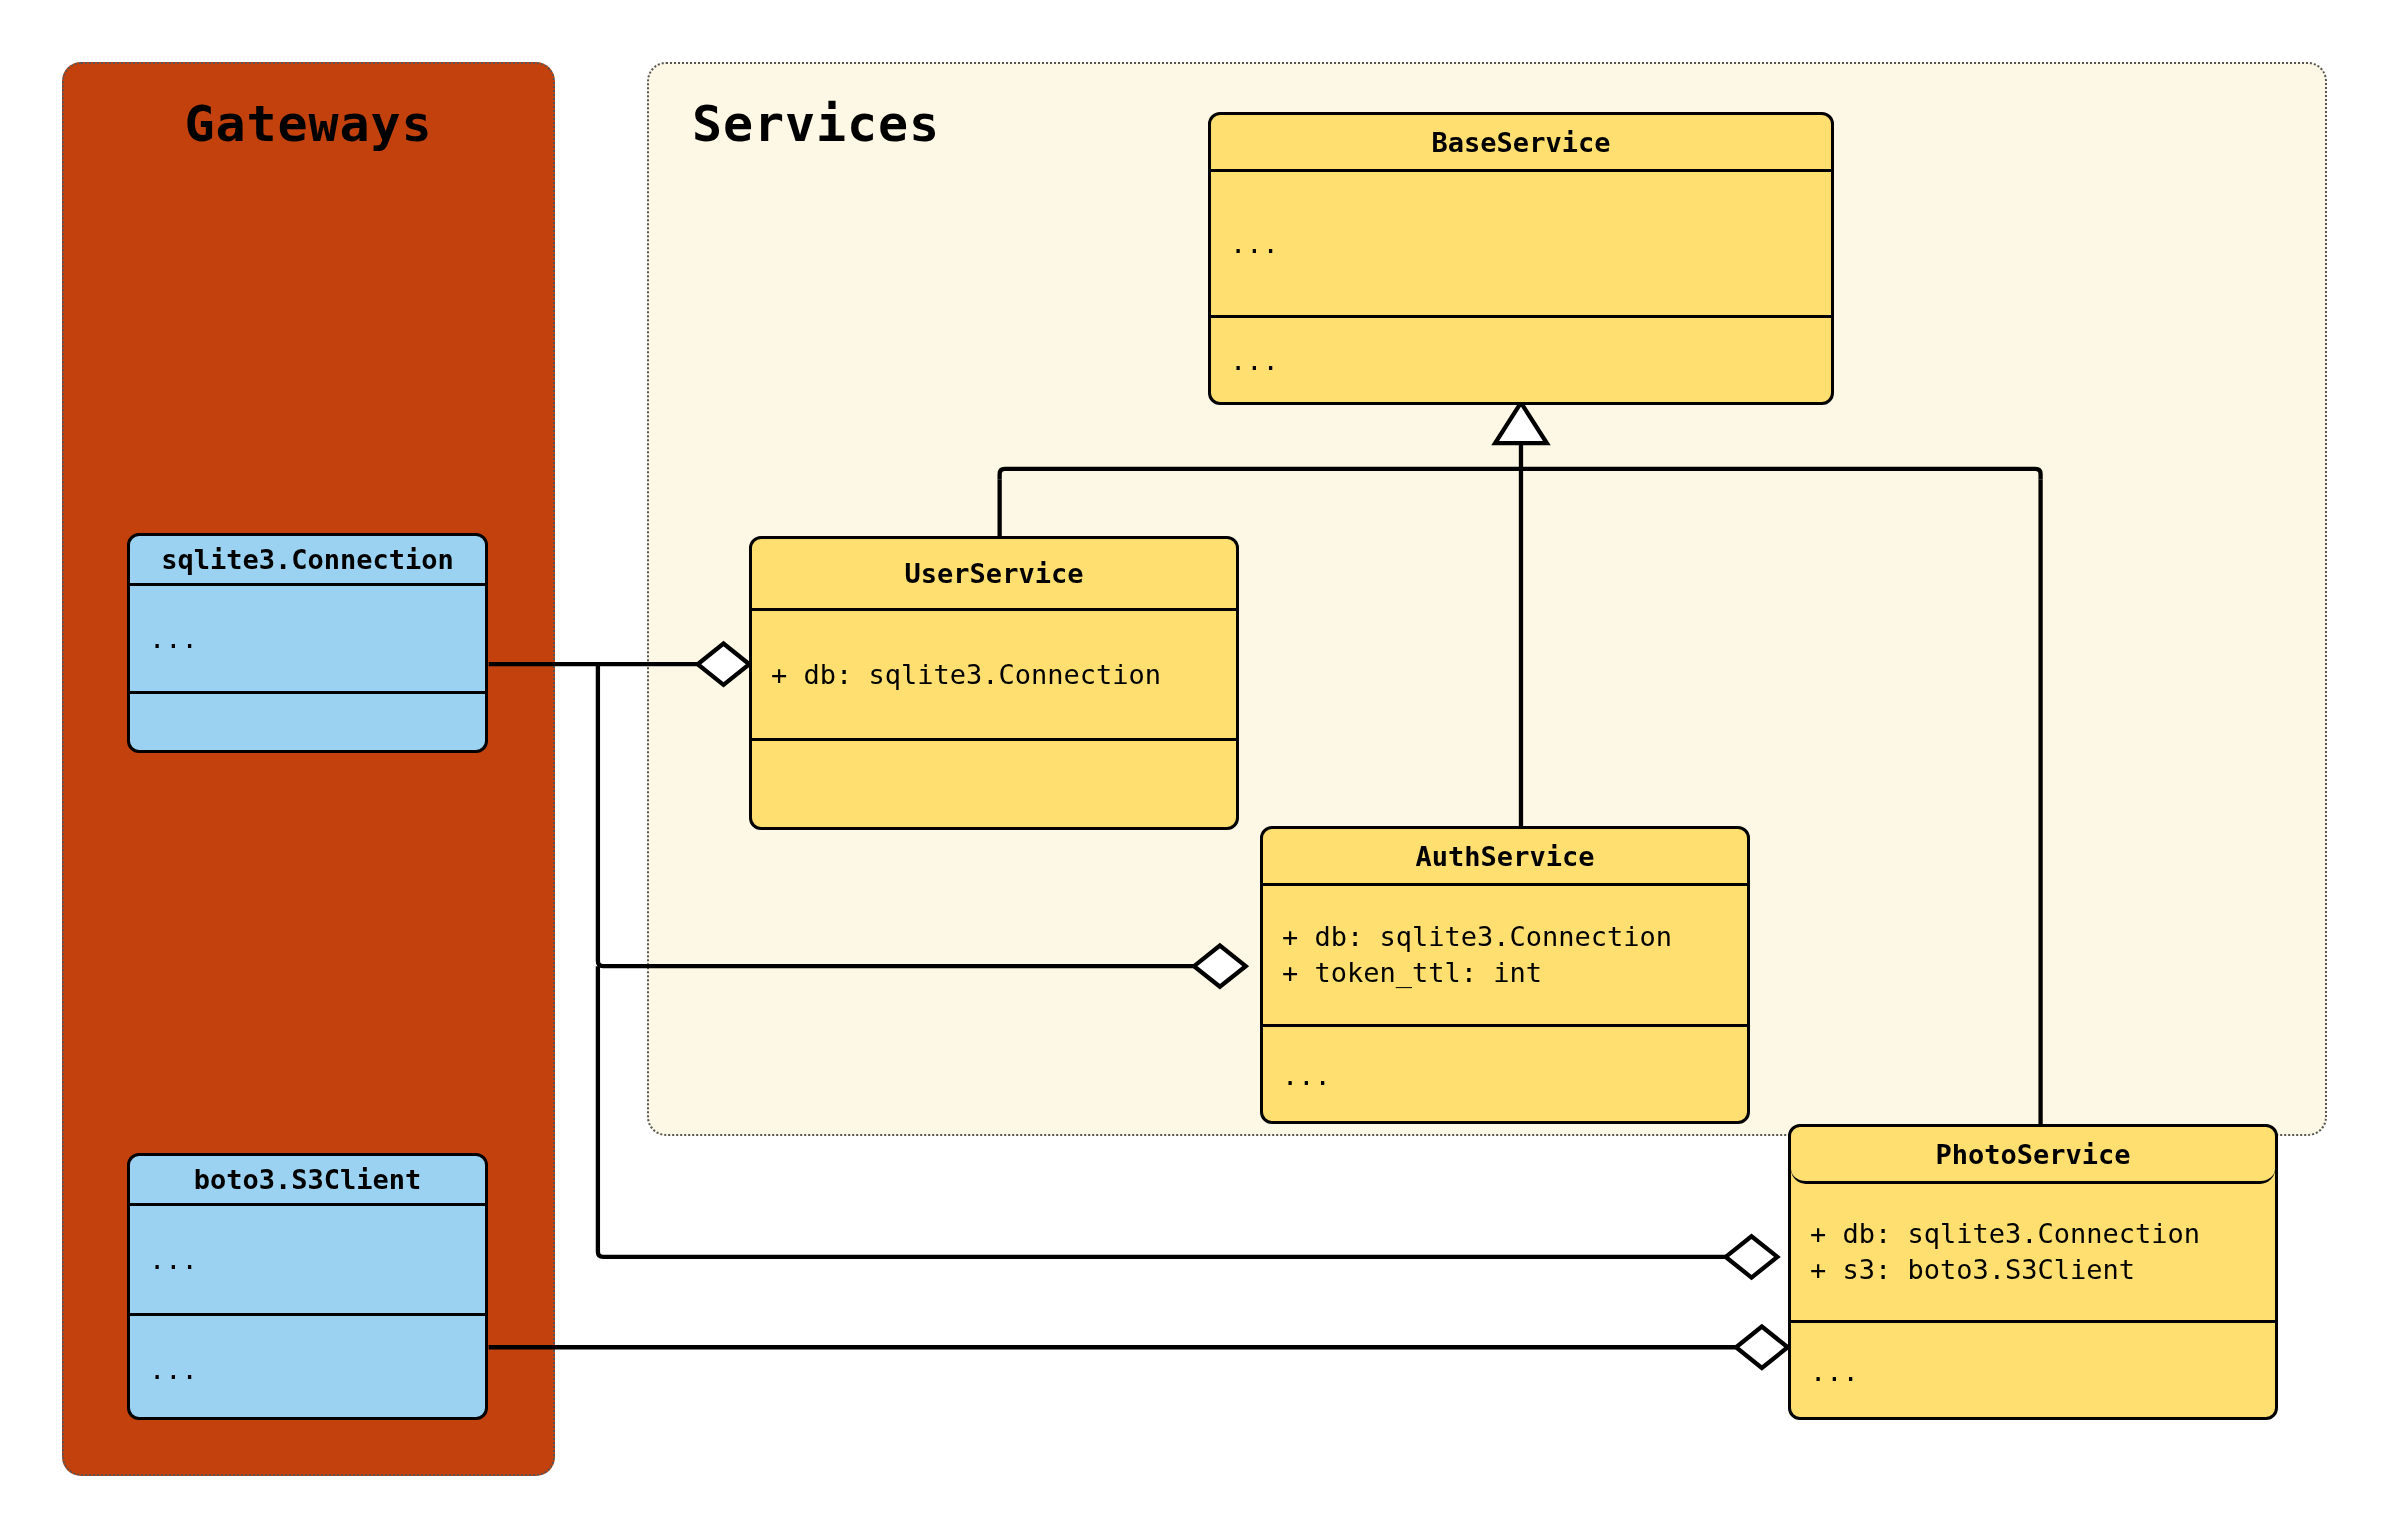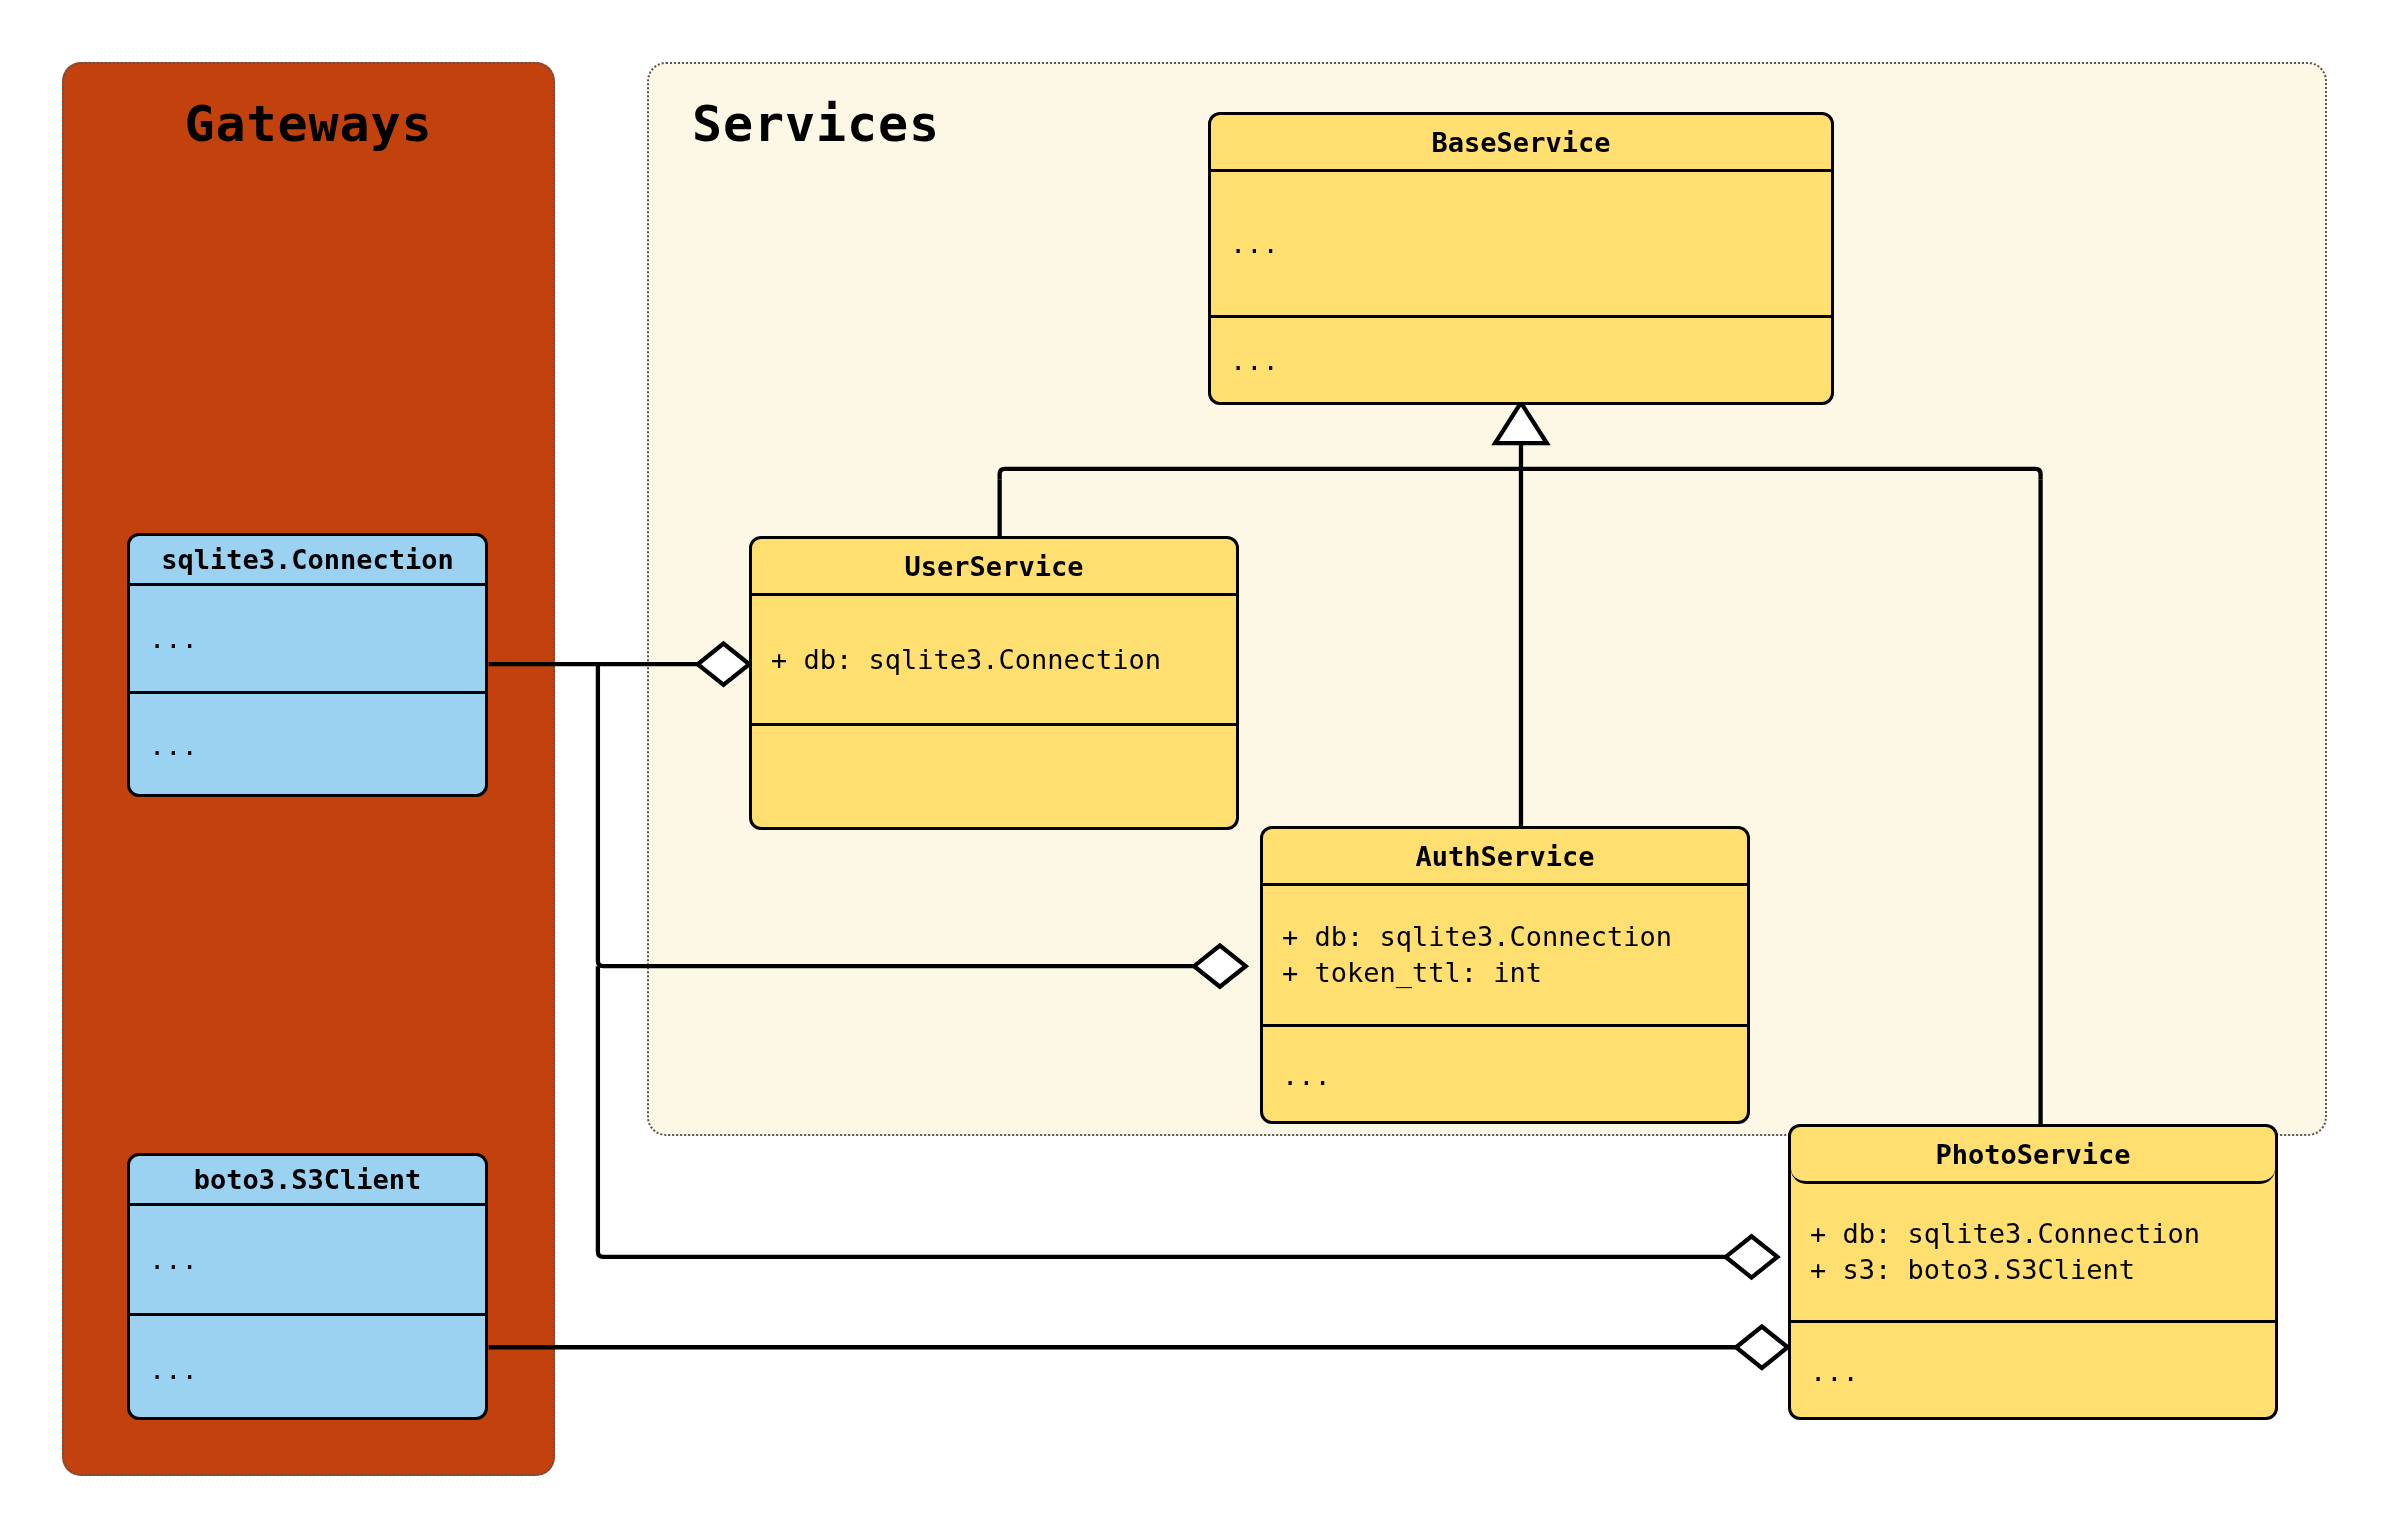--- a/index.html
+++ b/index.html
@@ -160,21 +160,21 @@
     <div class="uml-name" style="height:57px;">BaseService</div>
     <div class="uml-compartment" style="height:143px;">
       <span class="row">...</span>
     </div>
     <div class="uml-compartment" style="height:89px;">
       <span class="row">...</span>
     </div>
   </div>
 
   <div class="uml-class yellow" id="cls-user-service" style="left:749px; top:536px; width:490px; height:294px;">
-    <div class="uml-name" style="height:57px;">UserService</div>
+    <div class="uml-name" style="height:72px;">UserService</div>
     <div class="uml-compartment" style="height:127px;">
       <span class="row">+ db: sqlite3.Connection</span>
     </div>
     <div class="uml-compartment" style="height:107px;">
       <span class="row"></span>
     </div>
   </div>
 
   <div class="uml-class yellow" id="cls-auth-service" style="left:1260px; top:826px; width:490px; height:298px;">
     <div class="uml-name" style="height:57px;">AuthService</div>
@@ -191,21 +191,21 @@
     <div class="uml-name" style="height:57px;border-radius:15px;">PhotoService</div>
     <div class="uml-compartment" style="height:136px;">
       <span class="row">+ db: sqlite3.Connection</span>
       <span class="row">+ s3: boto3.S3Client</span>
     </div>
     <div class="uml-compartment" style="height:100px;">
       <span class="row">...</span>
     </div>
   </div>
 
-  <div class="uml-class blue" id="cls-sqlite-connection" style="left:127px; top:533px; width:361px; height:264px;">
+  <div class="uml-class blue" id="cls-sqlite-connection" style="left:127px; top:533px; width:361px; height:220px;">
     <div class="uml-name" style="height:50px;">sqlite3.Connection</div>
     <div class="uml-compartment" style="height:105px;">
       <span class="row">...</span>
     </div>
     <div class="uml-compartment" style="height:107px;">
       <span class="row">...</span>
     </div>
   </div>
 
   <div class="uml-class blue" id="cls-s3-client" style="left:127px; top:1153px; width:361px; height:267px;">

